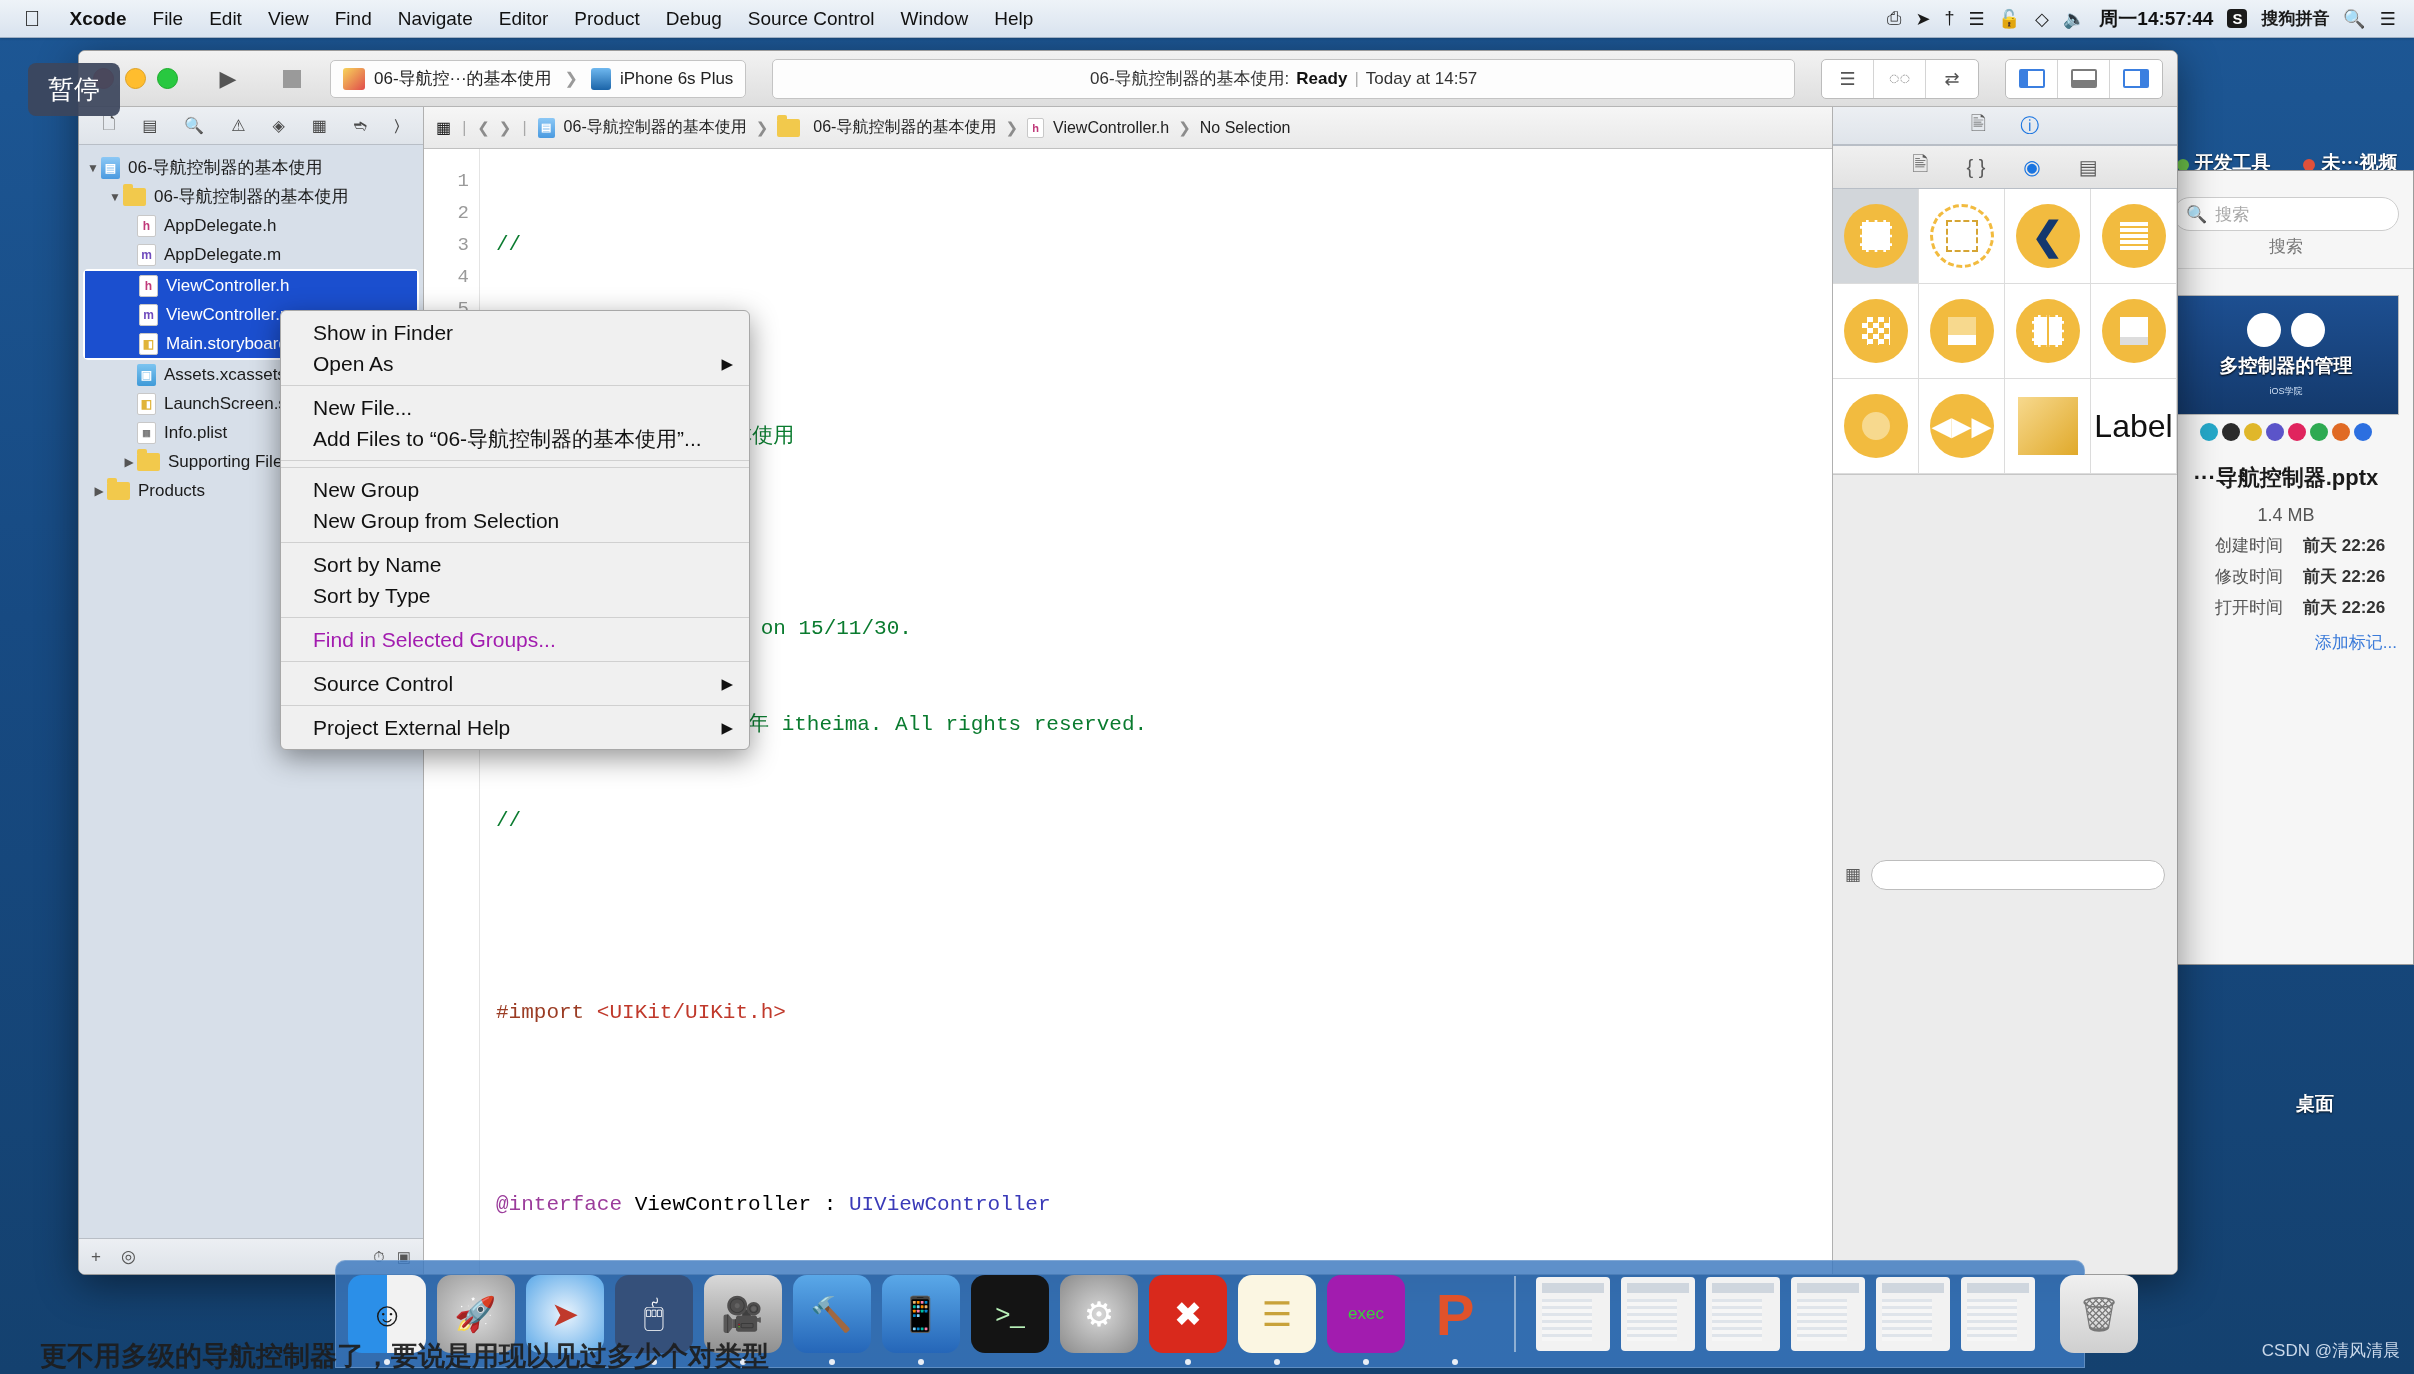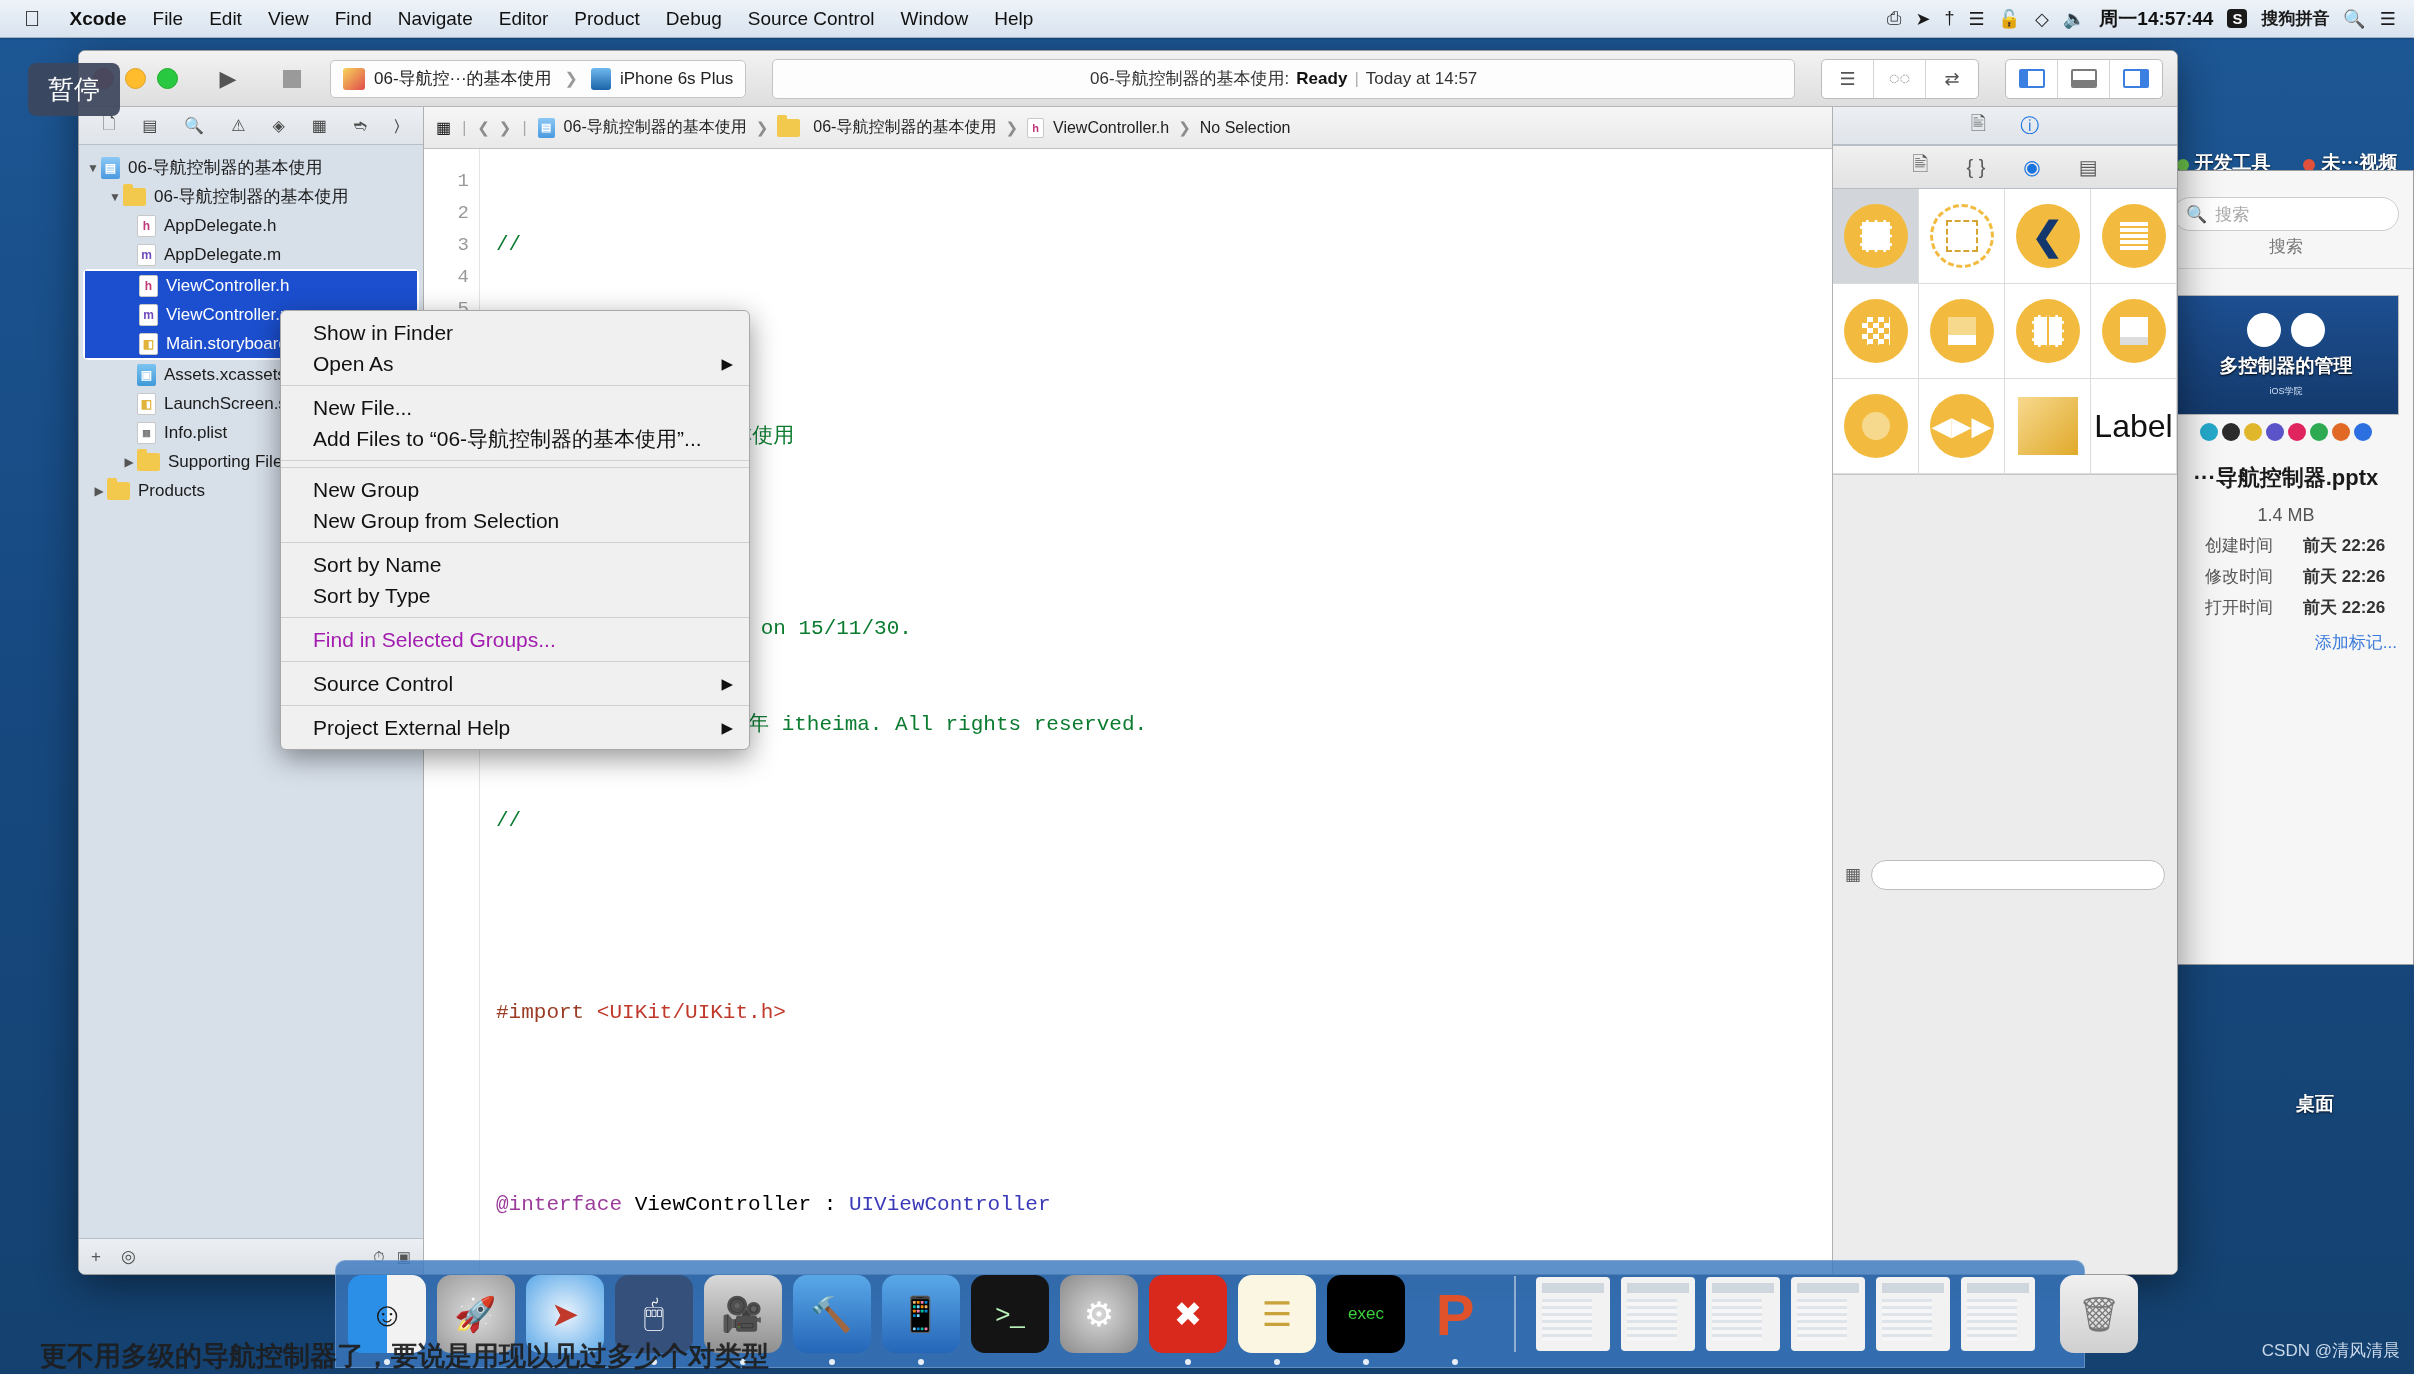--- a/index.html
+++ b/index.html
@@ -251,21 +251,21 @@
     flex-direction:column;align-items:center;justify-content:center;gap:6px;
   }
   #finder .thumb .logos{display:flex;gap:10px;}
   #finder .thumb .logos span{width:34px;height:34px;border-radius:50%;background:#fff;}
   #finder .thumb .t{color:#fff;font-size:19px;font-weight:bold;text-shadow:0 1px 2px #000;}
   #finder .thumb .s{color:#cfe0f5;font-size:9px;}
   #finder .dots{display:flex;justify-content:center;gap:4px;margin:8px 14px 0;}
   #finder .dots i{width:18px;height:18px;border-radius:50%;display:block;}
   #finder .fname{text-align:center;font-size:22px;font-weight:bold;color:#1a1a1a;margin-top:22px;}
   #finder .fsize{text-align:center;font-size:18px;color:#555;margin-top:12px;}
-  #finder .frow{display:flex;justify-content:flex-end;gap:30px;font-size:17px;color:#333;margin:8px 14px 0;}
+  #finder .frow{display:flex;justify-content:flex-end;gap:20px;font-size:17px;color:#333;margin:8px 14px 0;}
   #finder .frow .lbl{color:#555;}
   #finder .frow .val{font-weight:bold;min-width:96px;}
   #finder .tag{text-align:right;color:#3a7ad9;font-size:17px;margin:12px 16px 0;}
 
   
   #dock{
     position:absolute;left:335px;bottom:6px;width:1750px;height:108px;
     background:rgba(58,120,190,.82);border-radius:10px 10px 0 0;
     display:flex;align-items:center;padding:0 12px;gap:11px;z-index:70;
     border:1px solid rgba(255,255,255,.22);
@@ -708,21 +708,21 @@
   <div class="dicon" style="background:radial-gradient(circle,#dcdcdc,#9b9b9b)">🚀</div>
   <div class="dicon" style="background:radial-gradient(circle,#eaf4fd,#5aa8e8);color:#c0392b">➤</div>
   <div class="dicon" style="background:#35507a">🖱<span class="run"></span></div>
   <div class="dicon" style="background:linear-gradient(180deg,#d9d9d9,#8f8f8f)">🎥<span class="run"></span></div>
   <div class="dicon" style="background:linear-gradient(180deg,#5aa8e8,#2566b8)">🔨<span class="run"></span></div>
   <div class="dicon" style="background:linear-gradient(180deg,#5aa8e8,#2566b8)">📱<span class="run"></span></div>
   <div class="dicon" style="background:#141414;color:#b8f0b8;font-size:26px">&gt;_</div>
   <div class="dicon" style="background:radial-gradient(circle,#d8d8d8,#8a8a8a)">⚙</div>
   <div class="dicon" style="background:#d9291c">✖<span class="run"></span></div>
   <div class="dicon" style="background:#fbf6e2;color:#c8a23a">☰<span class="run"></span></div>
-  <div class="dicon" style="background:#000000;color:#3ad13a;font-size:17px">exec<span class="run"></span></div>
+  <div class="dicon" style="background:#a21caf;color:#3ad13a;font-size:17px">exec<span class="run"></span></div>
   <div class="dicon" style="background:transparent;color:#e0522a;font-size:58px;font-weight:bold">P<span class="run"></span></div>
   <div class="dock-sep"></div>
   <div class="dmini"></div>
   <div class="dmini"></div>
   <div class="dmini"></div>
   <div class="dmini"></div>
   <div class="dmini"></div>
   <div class="dmini"></div>
   <div class="dicon" style="background:linear-gradient(180deg,#f0f0f0,#cfcfcf);color:#777;margin-left:14px">🗑</div>
 </div>

